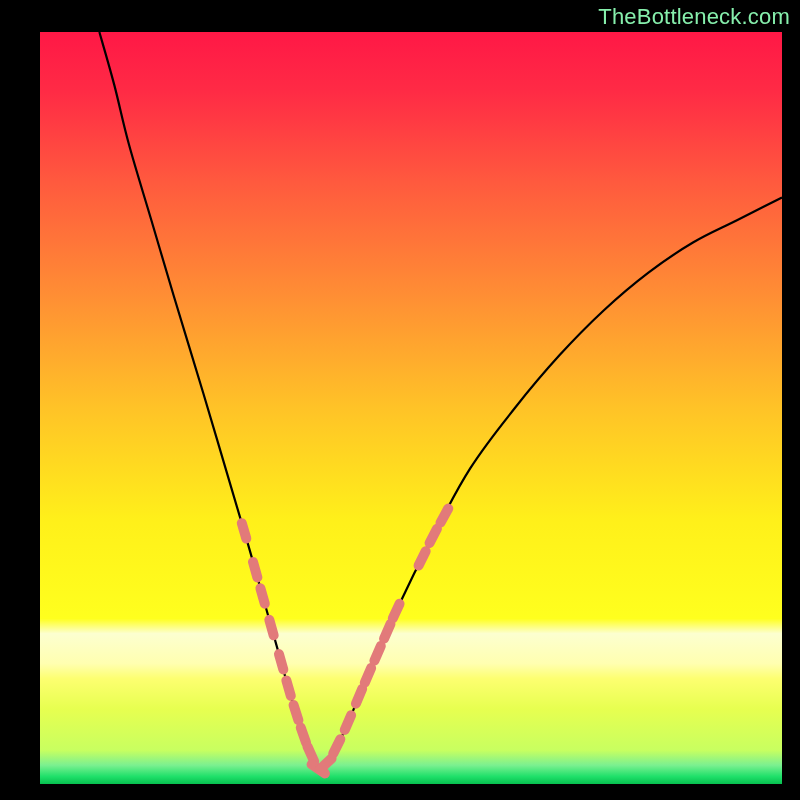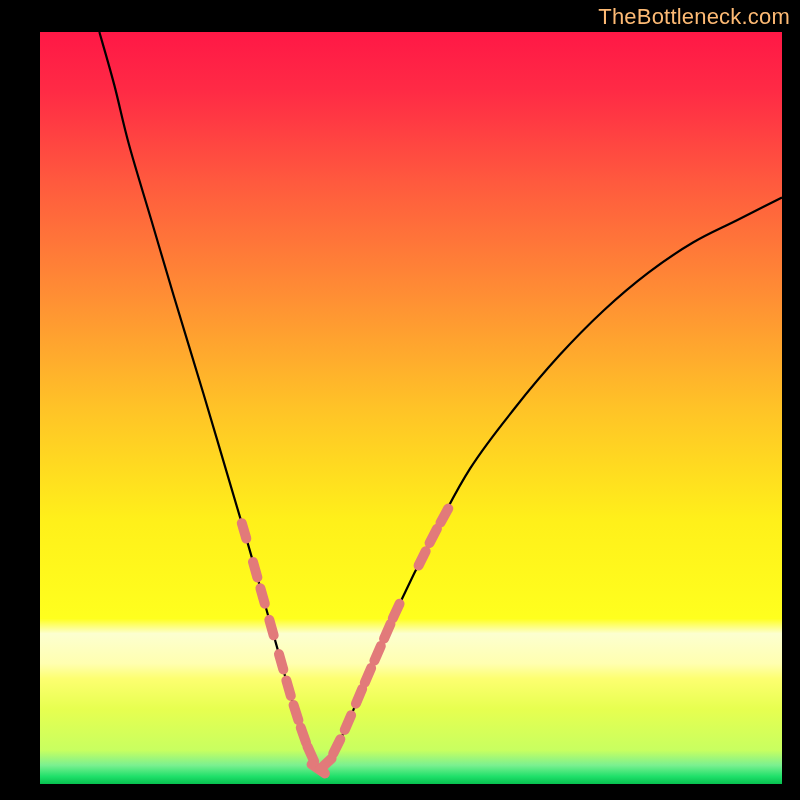--- a/index.html
+++ b/index.html
@@ -14,21 +14,21 @@
   .frame {
     position: absolute;
     left: 0; top: 0;
     width: 800px; height: 800px;
     background: #000;
   }
   .watermark {
     position: absolute;
     top: 4px;
     right: 10px;
-    color: #fdba74;
+    color: #86efac;
     font-size: 22px;
     font-weight: 500;
     letter-spacing: 0.2px;
     z-index: 10;
   }
   svg {
     position: absolute;
     left: 0; top: 0;
   }
 </style>

